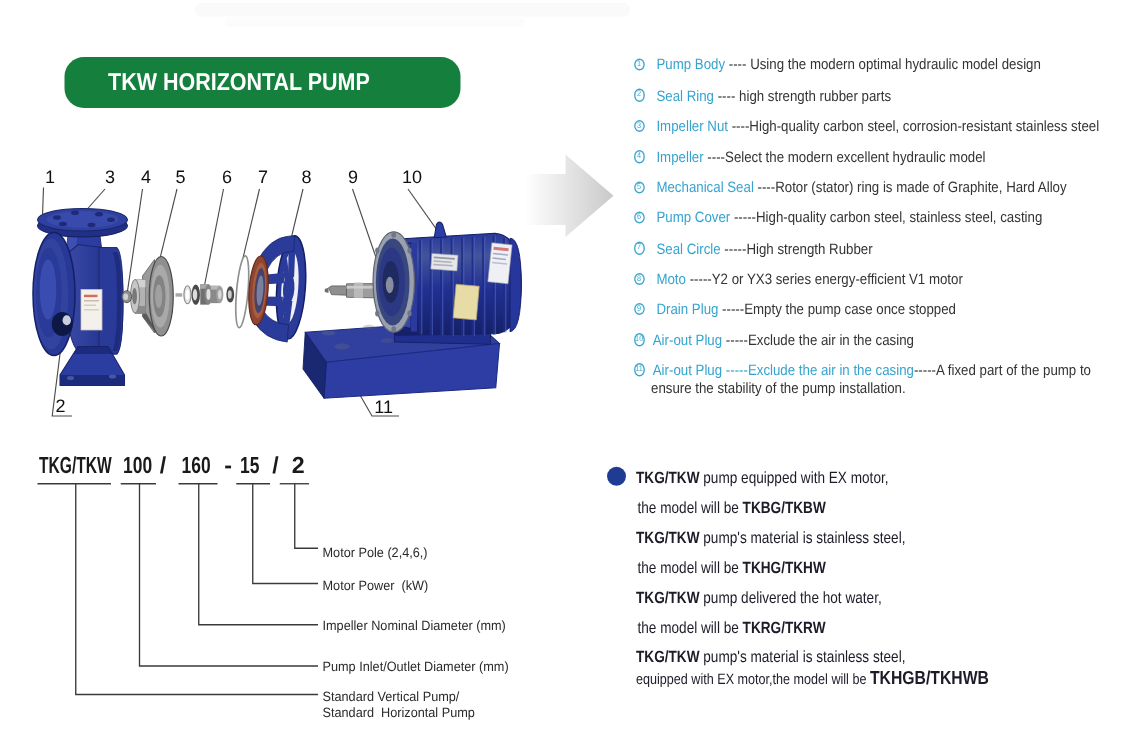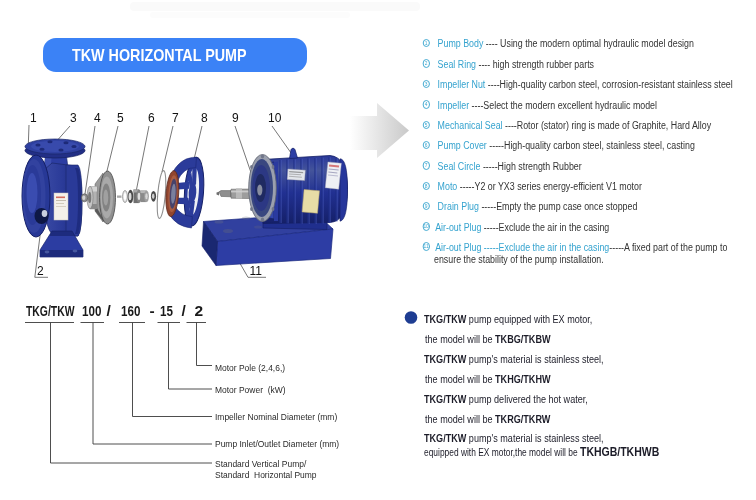--- a/index.html
+++ b/index.html
@@ -1,19 +1,19 @@
 <!DOCTYPE html>
 <html><head>
 <meta charset="utf-8">
 <style>
 html,body{margin:0;padding:0;}
 body{width:756px;height:500px;position:relative;background:#fff;overflow:hidden;
   font-family:"Liberation Sans", sans-serif;}
 .abs{position:absolute;}
-#banner{left:43px;top:38px;width:264px;height:34px;background:#3b82f6;border-radius:13px;
+#banner{left:43px;top:38px;width:264px;height:34px;background:#15803d;border-radius:13px;
   color:#fff;font-weight:bold;font-size:16.3px;line-height:34px;}
 #banner span{display:inline-block;transform:scaleX(0.88);transform-origin:0 50%;margin-left:29px;}
 .item{position:absolute;left:421px;font-size:10px;color:#333;white-space:nowrap;
   transform:scaleX(0.885);transform-origin:0 0;}
 .cn{display:inline-block;width:6.5px;height:6.5px;border:1px solid #3aa6cf;border-radius:50%;
   color:#3aa6cf;font-size:5.5px;line-height:6.5px;text-align:center;vertical-align:2.2px;margin-right:6px;margin-left:1.5px;}
 .cy{color:#35a3cf;}
 .bl{position:absolute;font-size:10.8px;color:#1c1c28;white-space:nowrap;
   transform:scaleX(0.84);transform-origin:0 0;}
 .lbl{position:absolute;font-size:9px;color:#2a2a2a;white-space:nowrap;

